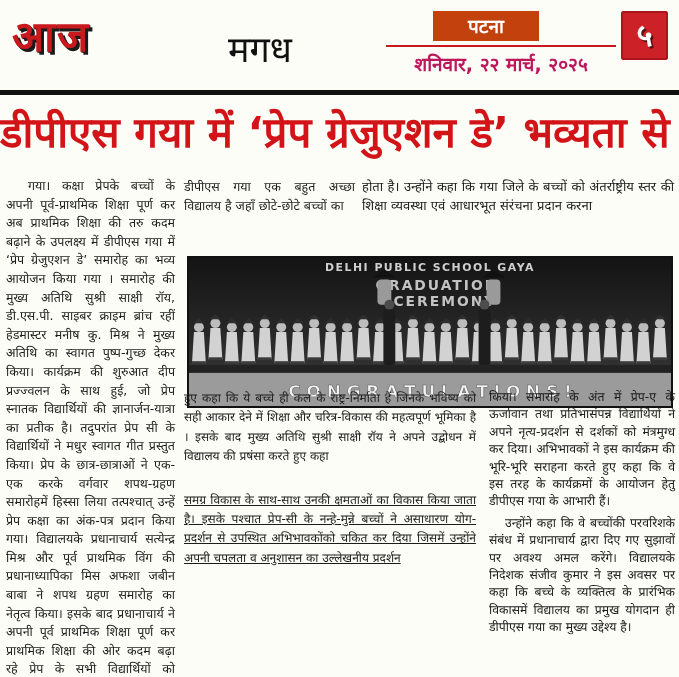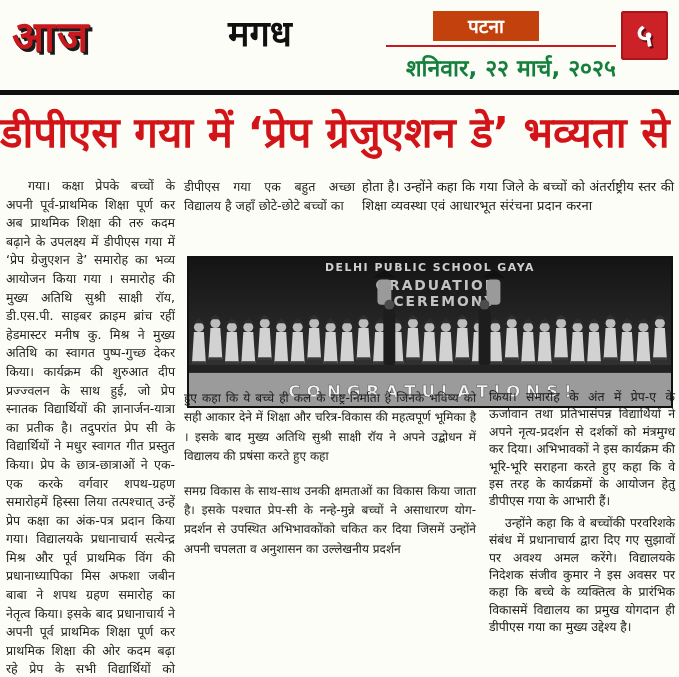--- a/index.html
+++ b/index.html
@@ -9,35 +9,35 @@
     font-family:"DejaVu Sans", sans-serif; color:#1c1c1c;
   }
   
   .logo {
     position:absolute; left:12px; top:6px;
     font-size:42px; font-weight:bold; color:#c8191e;
     text-shadow:3px 3px 0 #1b1b1b, 1px 1px 0 #1b1b1b;
     letter-spacing:2px;
   }
   .edition {
-    position:absolute; left:228px; top:8px;
-    font-size:36px; font-weight:bold; color:#101010;
+    position:absolute; left:228px; top:24px;
+    font-size:36px; font-weight:normal; color:#101010;
   }
   .city-box {
     position:absolute; left:433px; top:11px; width:106px; height:30px;
     background:#c2410c; color:#ffffff; font-weight:bold; font-size:19px;
     text-align:center; line-height:31px; border-radius:0;
   }
   .city-rule {
     position:absolute; left:386px; top:45px; width:230px; height:2px;
     background:#c8191e;
   }
   .date-line {
     position:absolute; left:386px; top:51px; width:230px;
-    text-align:right; color:#15803d; font-weight:bold; font-size:23px;
+    text-align:center; color:#be185d; font-weight:bold; font-size:19px;
   }
   .pageno-box {
     position:absolute; left:621px; top:11px; width:47px; height:49px;
     background:#cb2127; border-radius:3px;
     color:#ffffff; font-size:31px; font-weight:bold;
     text-align:center; line-height:49px;
     text-shadow:2px 2px 0 #5a0d0f;
     box-shadow:inset 0 0 0 2px #a9151a;
   }
   .header-rule {
@@ -53,21 +53,21 @@
   
   .body-text {
     position:absolute; text-align:justify; color:#1c1c1c;
   }
   .body-text p { margin:0 0 0 0; }
   .col1 { left:6px;  top:177px; width:169px; font-size:12.5px; line-height:18.6px; }
   .col1 p { text-indent:22px; }
   .col2top { left:184px; top:177px; width:171px; font-size:12.5px; line-height:19px; }
   .col34top { left:362px; top:177px; width:312px; font-size:13px; line-height:19px; }
   .colmid { left:184px; top:389px; width:292px; font-size:12px; line-height:19.4px; }
-  .colmid p + p { margin-top:15px; }
+  .colmid p + p { margin-top:24px;text-decoration:underline; }
   .colright { left:489px; top:389px; width:186px; font-size:12.3px; line-height:17.4px; }
   .colright p + p { margin-top:4px; }
   .colright p.indent { text-indent:16px; }
   
   .photo {
     position:absolute; left:187px; top:228px; width:486px; height:152px;
     border:2px solid #111; box-sizing:border-box; background:#181818;margin-top:28px;
   }
   .photo svg { display:block; width:100%; height:100%; }
 </style>

